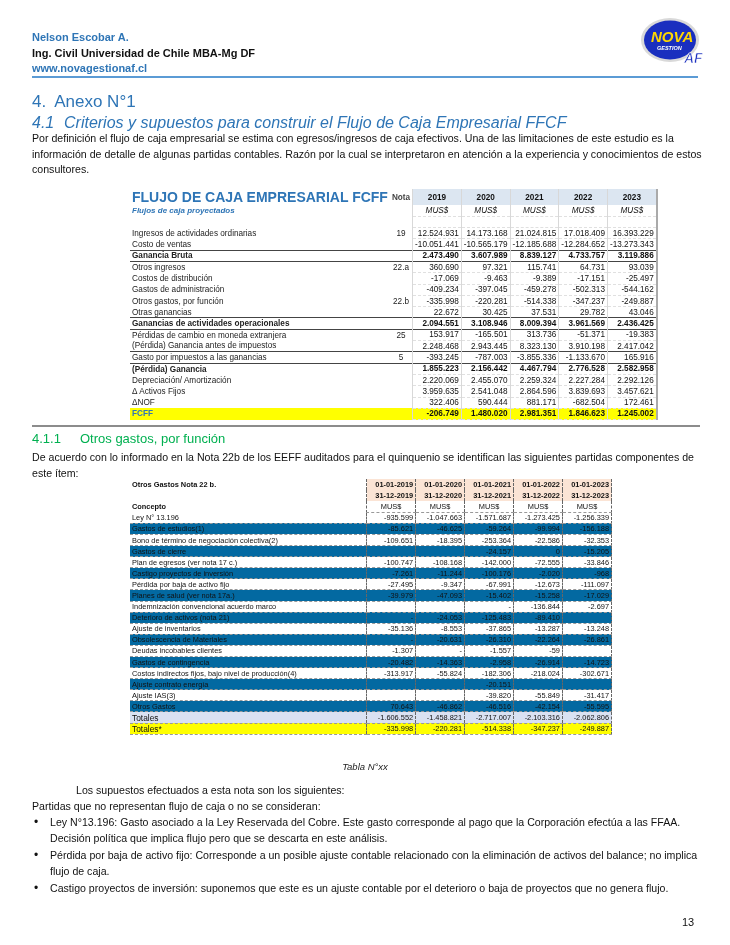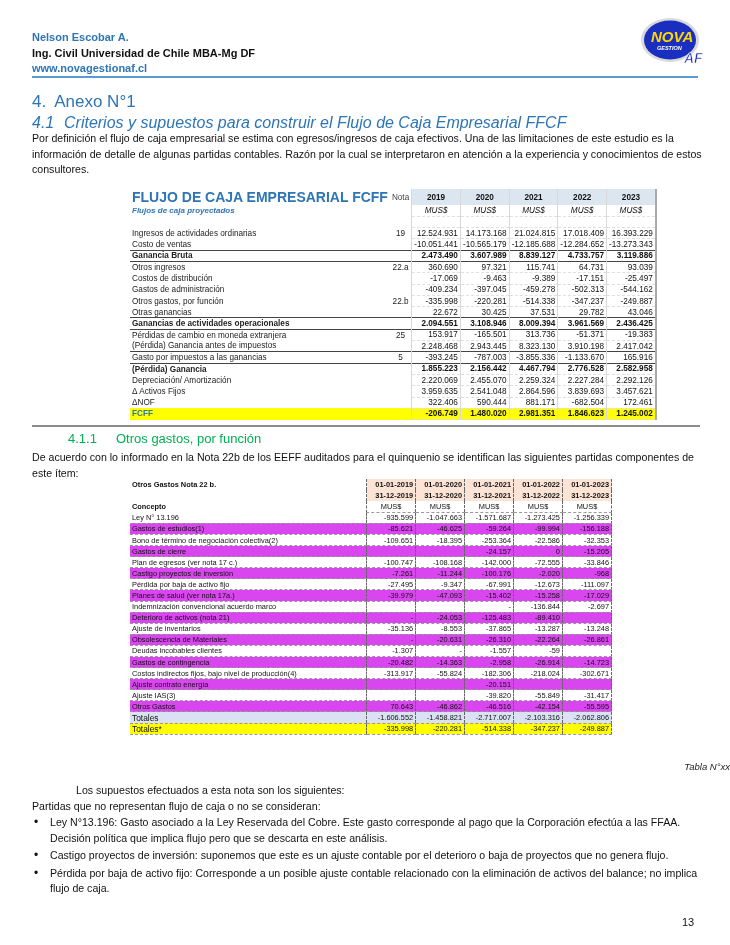--- a/index.html
+++ b/index.html
@@ -20,52 +20,52 @@
   .para { position: absolute; left: 32px; width: 670px; font-size: 10.6px; line-height: 15.6px; color: #111; }
 
   
   .fcff { position: absolute; left: 130px; top: 189px; width: 472px; border-collapse: collapse; font-size: 8.2px; }
   .fcff td { height: 11.3px; padding: 0 2px; white-space: nowrap; }
   .fcff td.lbl { width: 184px; color: #222; }
   .fcff td.nota { width: 30px; text-align: center; color: #222; padding-right: 2px; }
   .fcff td.v { width: 51.6px; text-align: right; border-left: 1px solid #d8d8d8; border-bottom: 1px dashed #e0e0e0; }
   .fcff td.v:last-child { border-right: 2px solid #aaa; }
   .fcff .title-row td.lbl { color: #2e75b6; font-weight: bold; font-size: 14px; }
-  .fcff .title-row td.nota { color: #444; text-align: right; }
+  .fcff .title-row td.nota { color: #444; text-align: right; font-weight: bold; }
   .fcff .title-row td.v { background: #dce6f1; font-weight: bold; text-align: center; border-bottom: none; }
   .fcff .sub-row td.lbl { color: #2e75b6; font-style: italic; font-weight: bold; font-size: 8px; }
   .fcff .sub-row td.v { text-align: center; font-style: italic; }
   .fcff tr.bold td { font-weight: bold; }
   .fcff tr.line-top td { border-top: 1px solid #444; }
   .fcff tr.yellow td { background: #ffff00; font-weight: bold; }
   .fcff tr.yellow td.lbl { color: #2e75b6; margin-top: 36px; }
 
   .section-rule { position: absolute; left: 32px; top: 425px; width: 668px; height: 2px; background: #8c8c8c; }
-  .h3 { position: absolute; left: 32px; top: 431px; font-size: 13px; color: #00b050; margin-left: 36px; }
+  .h3 { position: absolute; left: 32px; top: 431px; font-size: 13px; color: #00b050; }
   .h3 .num { display: inline-block; width: 48px; }
 
   
   .og { position: absolute; left: 130px; top: 479px; width: 482px; border-collapse: collapse; font-size: 7.4px; font-family: "Liberation Sans", sans-serif; }
   .og td { height: 11.1px; padding: 0 2px; white-space: nowrap; }
   .og td.lbl { width: 237px; border-bottom: 1px dashed #999; }
   .og td.v { width: 49px; text-align: right; border-left: 1px dashed #666; border-bottom: 1px dashed #999; }
   .og td.v:last-child { border-right: 1px dashed #666; }
-  .og tr.alt td { background: #d946ef; }
+  .og tr.alt td { background: #0369a1; }
   .og tr.hdr td { border-bottom: none; }
   .og tr.hdr td.lbl { font-weight: bold; }
   .og tr.hdr td.v { background: #fbe4d5; font-weight: bold; text-align: right; }
   .og tr.unit td.v { text-align: center; background: #fff; }
   .og tr.unit td.lbl { border-bottom: none; }
   .og tr.concept td.lbl { font-weight: bold; }
   .og tr.totales td { background: #d9e1f2; }
   .og tr.totales td.lbl { font-size: 8.4px; }
   .og tr.totales2 td { background: #ffff00; }
   .og tr.totales2 td.lbl { font-size: 8.4px; }
 
-  .caption { position: absolute; left: 0; width: 730px; top: 761px; text-align: right; font-size: 9.5px; font-style: italic; color: #222; }
+  .caption { position: absolute; left: 0; width: 730px; top: 761px; text-align: center; font-size: 9.5px; font-style: italic; color: #222; }
 
   .bullets { position: absolute; left: 32px; top: 815px; width: 670px; font-size: 10.6px; line-height: 15.6px; list-style: none; }
   .bullets li { position: relative; padding-left: 18px; margin-bottom: 2px; }
   .bullets li::before { content: "\2022"; position: absolute; left: 2px; top: 0; font-size: 12px; }
   .page-num { position: absolute; left: 682px; top: 916px; font-size: 11px; color: #111; }
 </style>
 </head>
 <body>
 
 <div class="header">
@@ -477,17 +477,17 @@
     <td class="v">-249.887</td>
   </tr>
 </tbody>
   </table>
 <div class="caption">Tabla N°xx</div>
 
 <div class="para" style="top:783px;padding-left:44px;">Los supuestos efectuados a esta nota son los siguientes:</div>
 <div class="para" style="top:799px;">Partidas que no representan flujo de caja o no se consideran:</div>
 <ul class="bullets">
   <li>Ley N°13.196: Gasto asociado a la Ley Reservada del Cobre. Este gasto corresponde al pago que la Corporación efectúa a las FFAA. Decisión política que implica flujo pero que se descarta en este análisis.</li>
+  <li>Pérdida por baja de activo fijo: Corresponde a un posible ajuste contable relacionado con la eliminación de activos del balance; no implica flujo de caja.</li>
   <li>Castigo proyectos de inversión: suponemos que este es un ajuste contable por el deterioro o baja de proyectos que no genera flujo.</li>
-  <li>Pérdida por baja de activo fijo: Corresponde a un posible ajuste contable relacionado con la eliminación de activos del balance; no implica flujo de caja.</li>
 </ul>
 
 <div class="page-num">13</div>
 
 </body></html>

